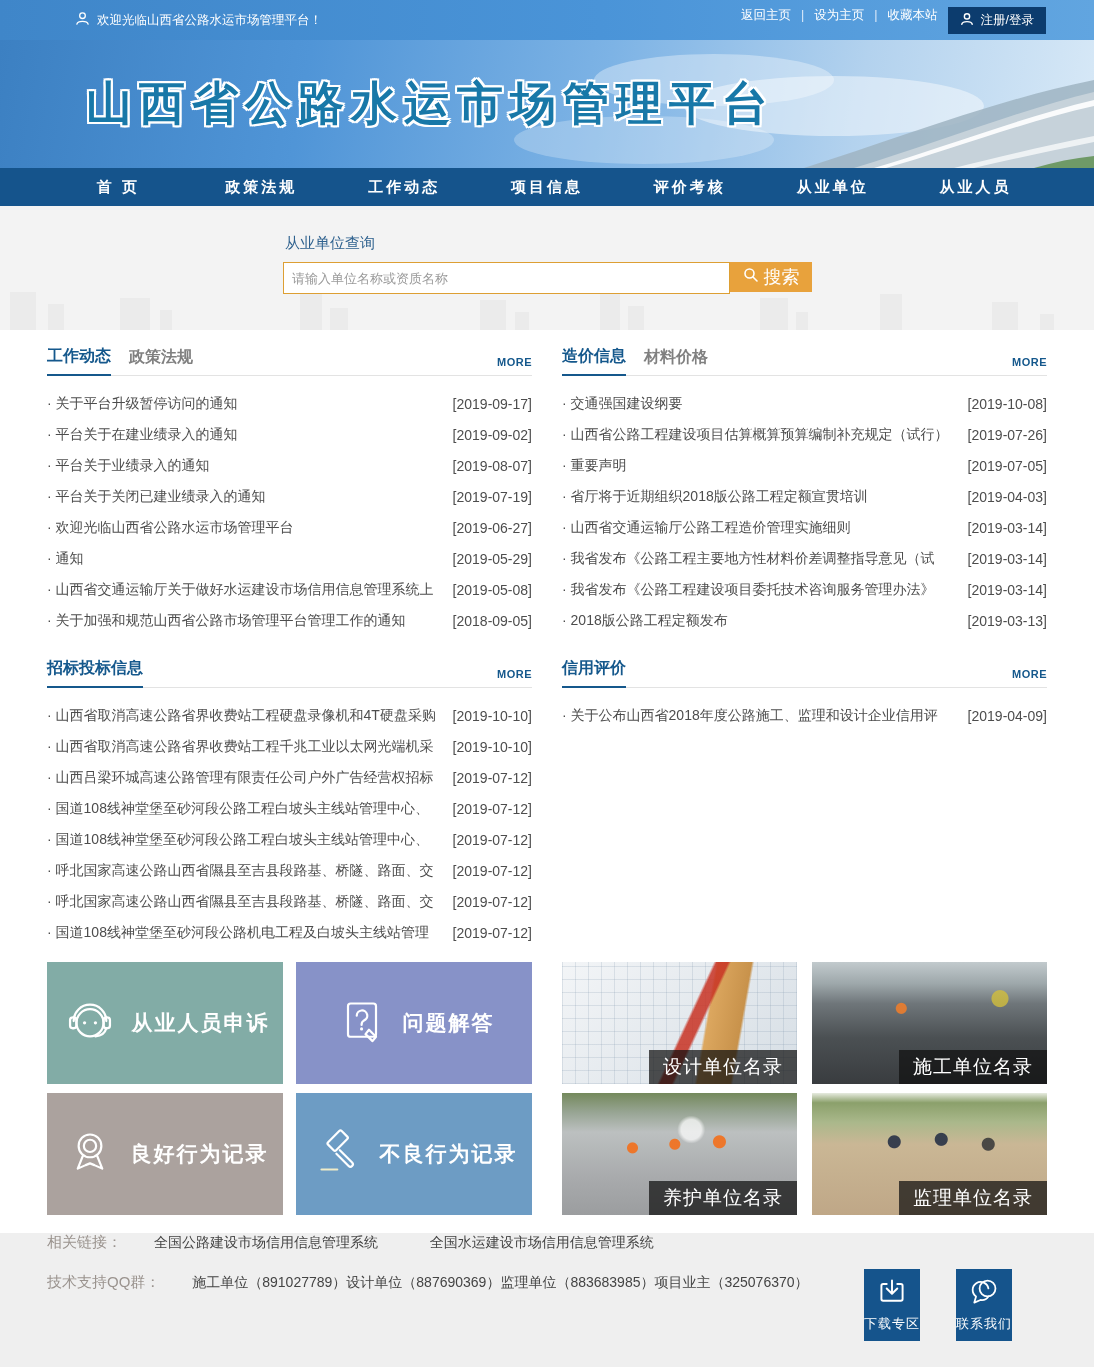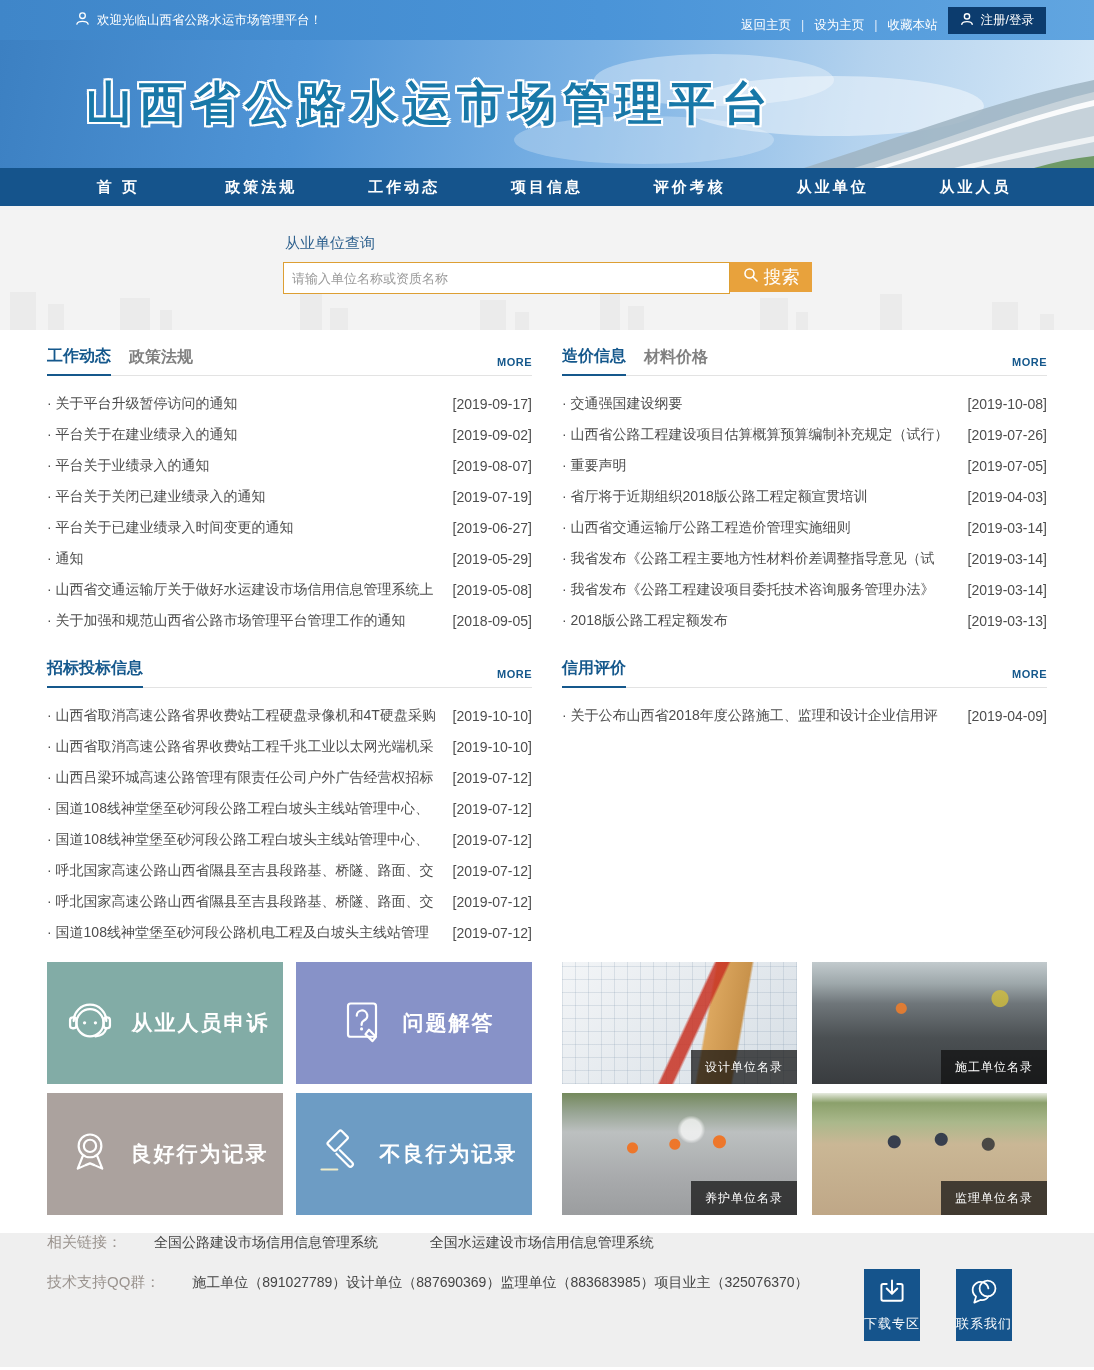--- a/index.html
+++ b/index.html
@@ -10,21 +10,21 @@
   }
   a { text-decoration:none; color:inherit; cursor:pointer; }
 
   
   .topbar {
     height:40px; background:linear-gradient(90deg,#3f86c9,#4a94d8 55%,#61a5e0);
     display:flex; align-items:center; justify-content:space-between;
     padding:0 48px 0 75px; color:#fff; font-size:12.5px;
   }
   .topbar-left { display:flex; align-items:center; gap:7px; }
-  .topbar-right { display:flex; align-items:flex-end; gap:10px; }
+  .topbar-right { display:flex; align-items:flex-start; gap:10px; }
   .top-link { color:#fff; }
   .top-link.sep::after { content:"|"; margin-left:10px; color:#dceafa; }
   .reg-btn {
     background:#0c3c6e; color:#fff; height:27px; padding:0 12px;
     display:flex; align-items:center; gap:7px; font-size:12.5px; border:none; cursor:pointer;
   }
 
   
   .banner {
     position:relative; height:128px; overflow:hidden;
@@ -88,21 +88,21 @@
   .quick-block {
     width:236px; height:122px; display:flex; align-items:center; justify-content:center;
     gap:13px; color:#fff; font-size:21px; font-weight:bold; letter-spacing:2px; cursor:pointer;
   }
   .quick-block svg { flex:none; }
 
   .photo-grid { width:485px; display:flex; flex-wrap:wrap; gap:9px 15px; }
   .photo { width:235px; height:122px; position:relative; cursor:pointer; overflow:hidden; }
   .caption {
     position:absolute; right:0; bottom:0; height:34px; line-height:34px;
-    background:rgba(15,15,15,.72); color:#fff; font-size:12px; padding:0 14px; letter-spacing:1px;
+    background:rgba(15,15,15,.72); color:#fff; font-size:19px; padding:0 14px; letter-spacing:1px;
   }
   .photo-design { background:
     linear-gradient(115deg, transparent 52%, rgba(200,50,35,.85) 53%, rgba(200,50,35,.85) 57%, transparent 58%),
     linear-gradient(100deg, transparent 60%, #dca75f 61%, #c8924b 74%, transparent 75%),
     repeating-linear-gradient(0deg, rgba(110,135,160,.18) 0 1px, transparent 1px 13px),
     repeating-linear-gradient(90deg, rgba(110,135,160,.18) 0 1px, transparent 1px 13px),
     linear-gradient(135deg,#f3f5f7,#d6dee5); }
   .photo-construction { background:
     radial-gradient(circle at 38% 38%, rgba(235,125,45,.9) 0 5px, transparent 6px),
     radial-gradient(circle at 80% 30%, rgba(210,190,60,.8) 0 8px, transparent 9px),
@@ -253,21 +253,21 @@
             <span class="news-title">平台关于业绩录入的通知</span>
             <span class="news-date">[2019-08-07]</span>
           </div>
 
           <div class="news-item">
             <span class="news-title">平台关于关闭已建业绩录入的通知</span>
             <span class="news-date">[2019-07-19]</span>
           </div>
 
           <div class="news-item">
-            <span class="news-title">平台关于已建业绩录入时间变更的通知</span>
+            <span class="news-title">欢迎光临山西省公路水运市场管理平台</span>
             <span class="news-date">[2019-06-27]</span>
           </div>
 
           <div class="news-item">
             <span class="news-title">通知</span>
             <span class="news-date">[2019-05-29]</span>
           </div>
 
           <div class="news-item">
             <span class="news-title">山西省交通运输厅关于做好水运建设市场信用信息管理系统上</span>

